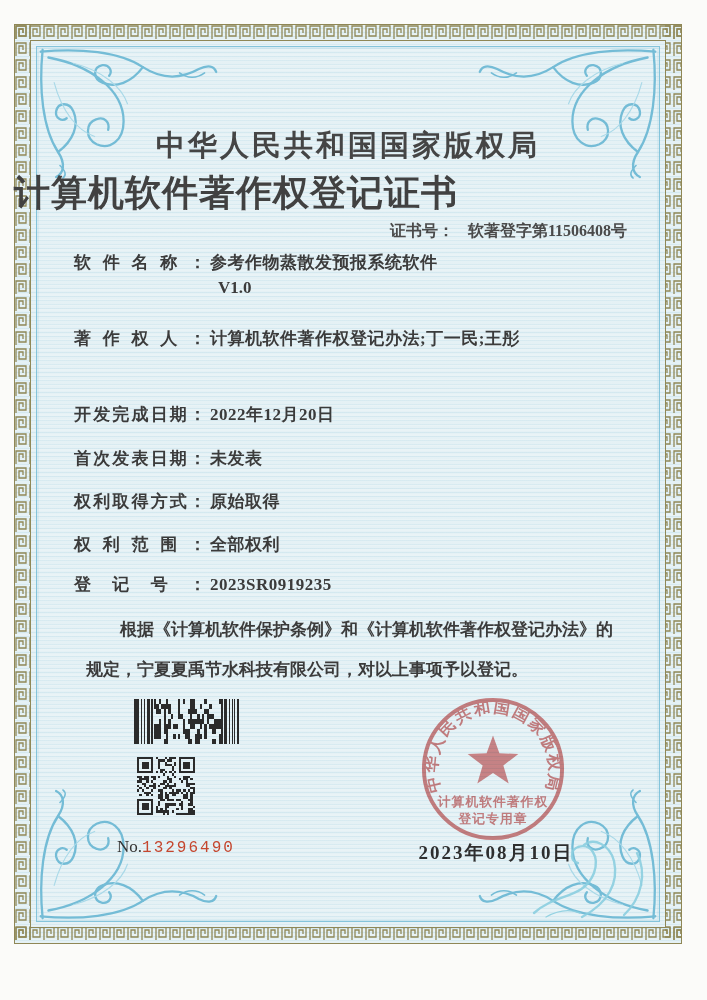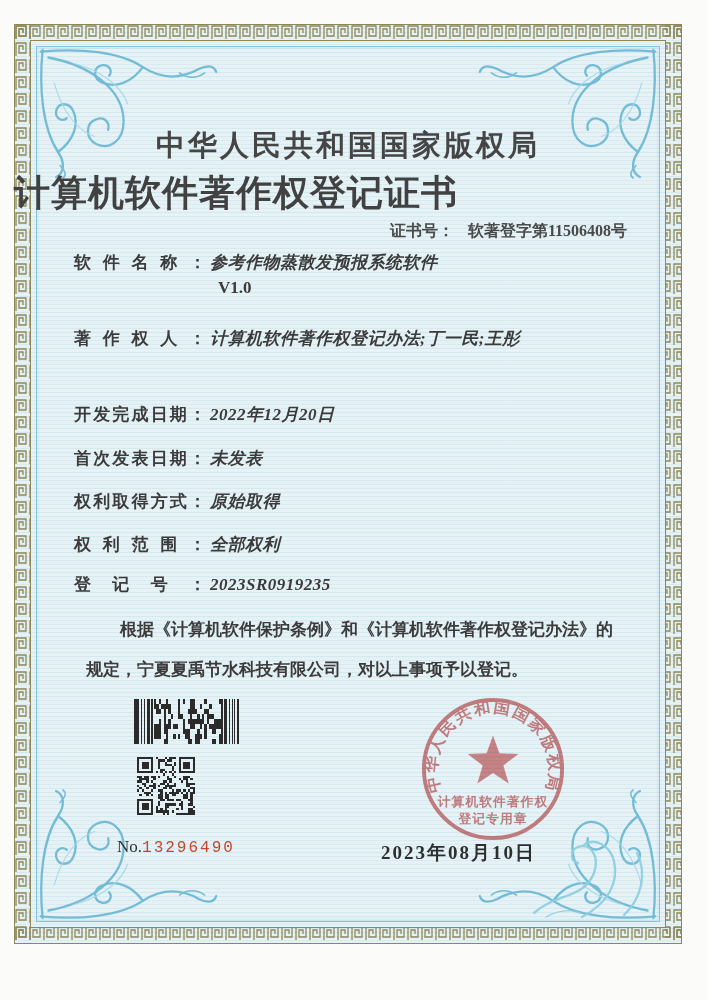--- a/index.html
+++ b/index.html
@@ -43,40 +43,40 @@
     position:absolute;top:197px;right:55px;
     font-size:16px;color:#4a4a4a;font-weight:600;
   }
   .certno .cnv{margin-left:14px;}
 
   .row{position:absolute;left:60px;font-size:17px;font-weight:600;color:#3b3b3b;white-space:nowrap;}
   .row .lab{
     display:inline-block;width:132px;margin-right:4px;
     text-align:justify;text-align-last:justify;-moz-text-align-last:justify;
   }
-  .row .val{letter-spacing:0.5px;font-style:italic;}
+  .row .val{letter-spacing:0.5px;}
   .val-extra{position:absolute;left:204px;font-size:17px;font-weight:600;color:#3b3b3b;}
 
   .statement{position:absolute;left:60px;top:586px;width:562px;
     font-size:17px;font-weight:600;color:#3b3b3b;margin-left:12px;}
   .statement .sline{display:block;line-height:40px;}
   .statement .sline.first{text-indent:2em;}
 
   .barcode{position:absolute;left:120px;top:675px;width:106px;height:45px;}
   .qrcode{position:absolute;left:123px;top:733px;width:58px;height:58px;}
 
   .seal{position:absolute;left:405px;top:671px;width:148px;height:148px;
     mix-blend-mode:multiply;opacity:0.92;}
   .sealring{fill:none;stroke:#d47878;stroke-width:4;}
   .sealarc{fill:#d47878;font-size:16px;font-weight:700;letter-spacing:2px;}
   .sealstar{fill:#d98080;}
   .sealline{fill:#d47878;font-size:13px;font-weight:700;text-anchor:middle;letter-spacing:1px;}
 
   .date{
-    position:absolute;left:367px;top:816px;width:230px;text-align:left;
+    position:absolute;left:367px;top:816px;width:230px;text-align:center;
     font-size:19px;font-weight:600;color:#2e2e2e;letter-spacing:2px;
   }
   .serial{position:absolute;left:103px;top:813px;font-size:17px;color:#333;}
   .serial .num{
     color:#c4462e;
     font-family:"Liberation Mono","DejaVu Sans Mono",monospace;
     font-size:16px;letter-spacing:2px;
   }
 </style>
 </head>

